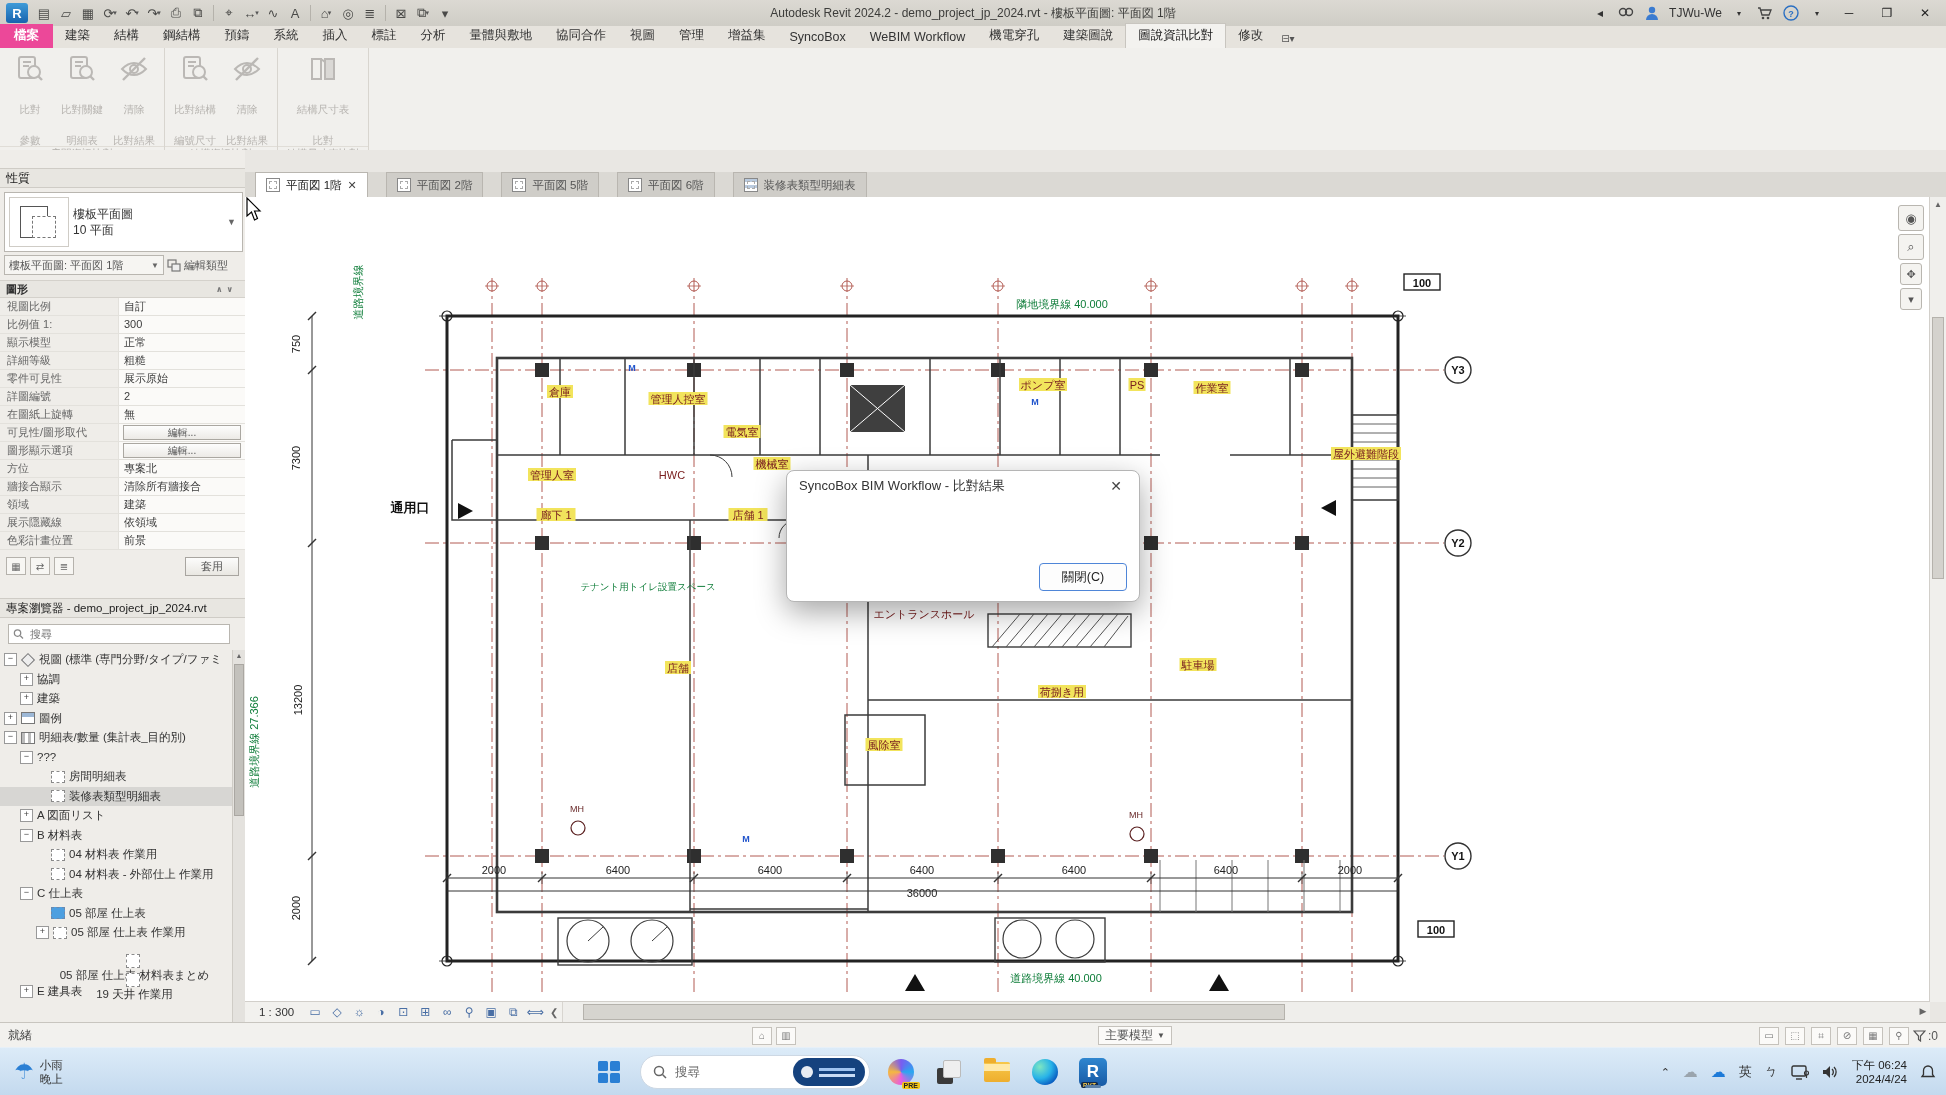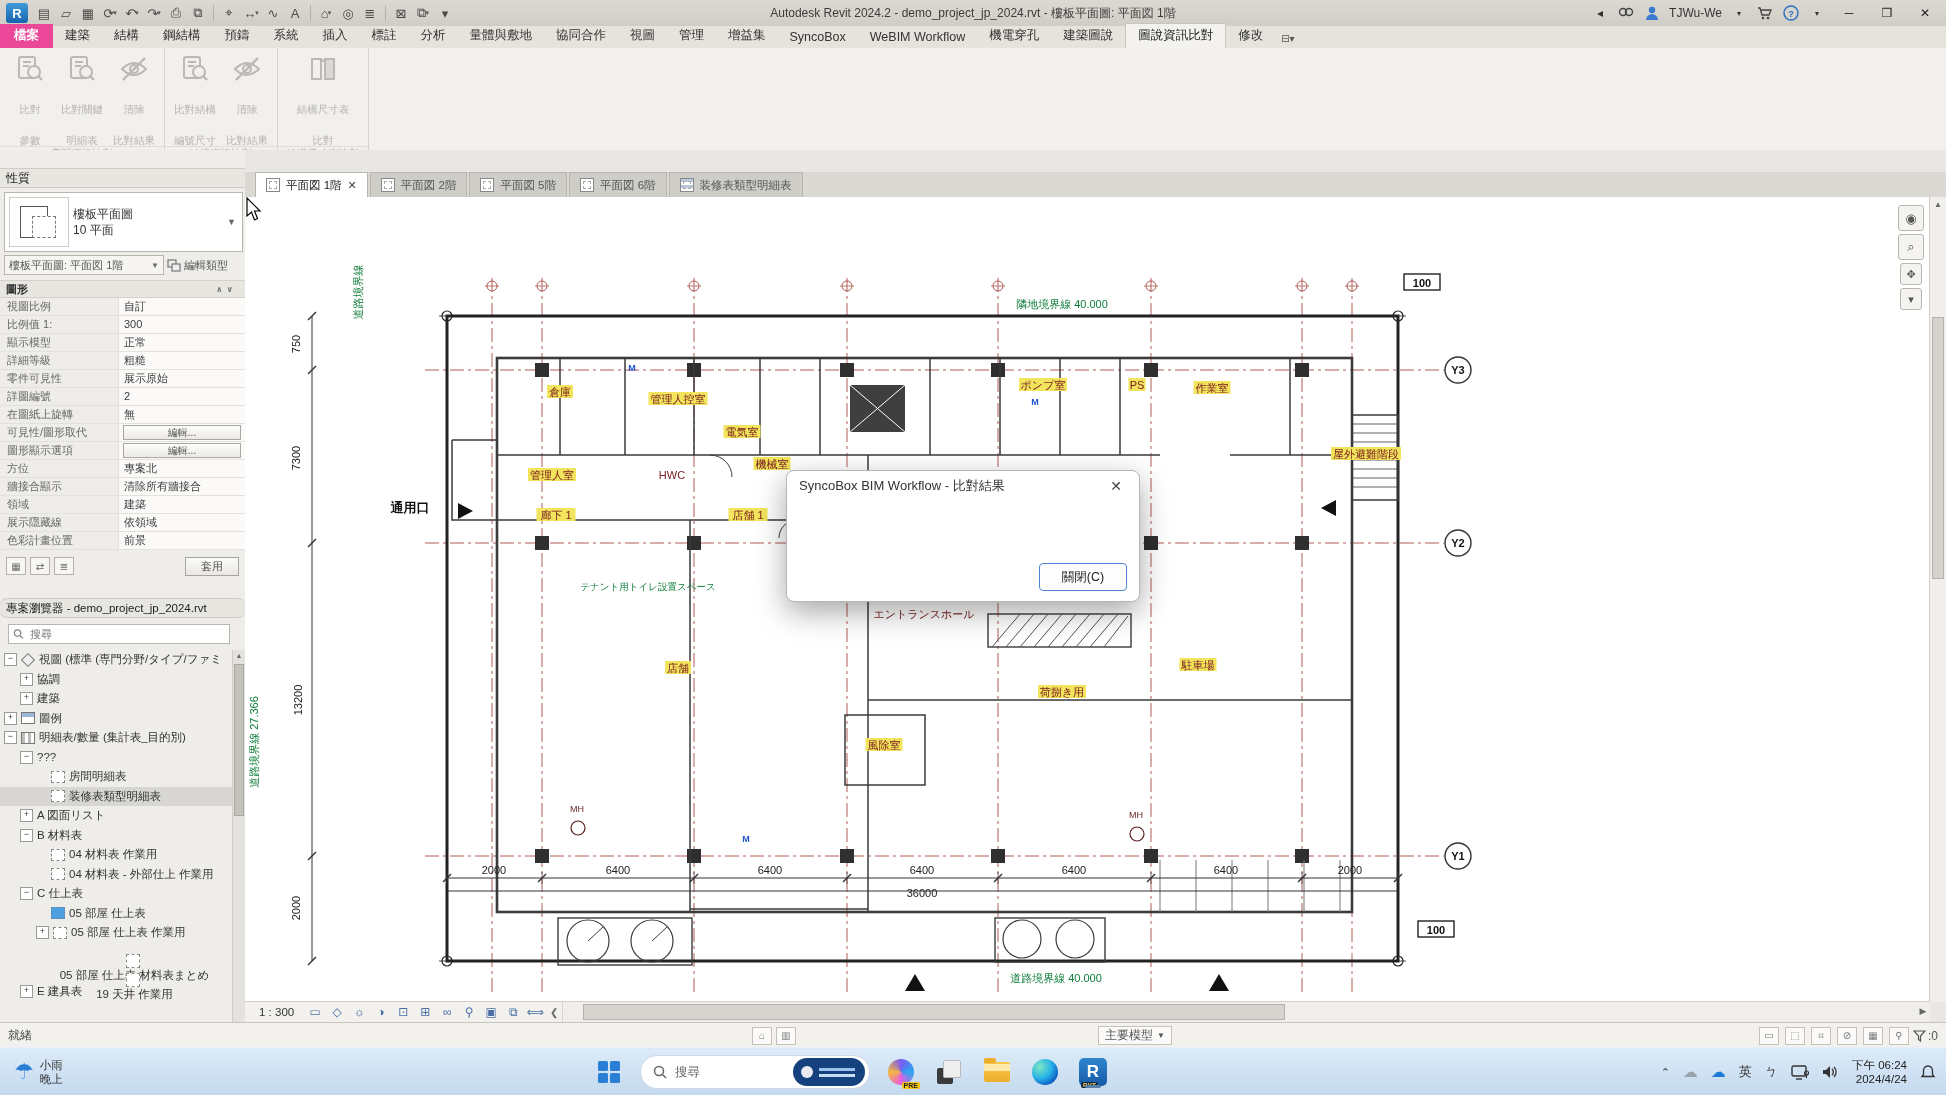--- a/index.html
+++ b/index.html
@@ -47,41 +47,41 @@
   .prows{position:absolute;left:0;top:148px;width:245px;}
   .prow{display:flex;height:17px;line-height:17px;border-bottom:1px solid #e3e1dc;}
   .prow .pl{width:118px;padding-left:7px;color:#666;white-space:nowrap;overflow:hidden;box-sizing:border-box;}
   .prow .pv{flex:1;background:#fbfaf8;border-left:1px solid #e3e1dc;padding-left:5px;color:#3c3c3c;white-space:nowrap;overflow:hidden;}
   .prow .pv.btn{display:flex;align-items:center;justify-content:center;padding:0;}
   .prow .pv.btn span{display:block;width:92%;height:13px;line-height:13px;text-align:center;border:1px solid #aaa7a1;background:linear-gradient(#fdfdfd,#eceae6);color:#555;font-size:10px;}
   .props-footer{position:absolute;left:0;top:404px;width:245px;height:24px;display:flex;align-items:center;padding:0 6px;box-sizing:border-box;gap:4px;}
   .pficon{width:18px;height:16px;border:1px solid #b5b2ac;background:#f7f6f3;display:flex;align-items:center;justify-content:center;font-size:10px;color:#666;}
   .applybtn{margin-left:auto;width:52px;height:17px;border:1px solid #a8a5a0;background:linear-gradient(#fcfcfb,#e9e7e2);text-align:center;line-height:17px;color:#555;}
   
-  .brw-header{position:absolute;left:0;top:448px;width:100%;height:20px;background:#e8e6e1;border-top:1px solid #cfccc6;border-bottom:1px solid #cfccc6;display:flex;align-items:center;padding-left:6px;box-sizing:border-box;font-size:11.5px;color:#222;border-radius:7px;}
+  .brw-header{position:absolute;left:0;top:448px;width:100%;height:20px;background:#e8e6e1;border-top:1px solid #cfccc6;border-bottom:1px solid #cfccc6;display:flex;align-items:center;padding-left:6px;box-sizing:border-box;font-size:11.5px;color:#222;}
   .brw-search{position:absolute;left:8px;top:474px;width:222px;height:20px;background:#fff;border:1px solid #b9b6b0;display:flex;align-items:center;padding:0 4px;gap:4px;box-sizing:border-box;}
   .brw-search input{border:none;outline:none;width:100%;font-size:11px;color:#333;background:transparent;font-family:inherit;}
   .tree{position:absolute;left:0;top:500px;width:233px;bottom:0;overflow:hidden;font-size:11.5px;color:#333;}
   .trow{display:flex;align-items:center;height:19.5px;white-space:nowrap;padding-left:4px;}
   .trow.sel{background:#d7d6d3;}
   .texp{width:11px;height:11px;border:1px solid #999;background:#fff;font-size:9px;line-height:9px;text-align:center;color:#444;margin-right:4px;flex:0 0 11px;}
   .texp.none{border:none;background:transparent;}
   .ticon{width:14px;height:12px;margin-right:4px;flex:0 0 14px;position:relative;}
   .ticon.sched:before{content:"";position:absolute;inset:0;border:1px dashed #8a8a8a;background:#fff;}
   .ticon.schedblue:before{content:"";position:absolute;inset:0;border:1px dashed #6a8ab0;background:#4d9fe0;}
   .ticon.views:before{content:"";position:absolute;inset:1px 2px;border:1px solid #777;background:#eee;transform:rotate(45deg);}
   .ticon.legend:before{content:"";position:absolute;inset:0;border:1px solid #777;background:linear-gradient(#9db8d6 40%,#fff 40%);}
   .ticon.table:before{content:"";position:absolute;inset:0;border:1px solid #777;background:repeating-linear-gradient(90deg,#bbb 0 3px,#fff 3px 6px);}
   .tree-scroll{position:absolute;right:0px;top:500px;bottom:0;width:12px;background:#e4e2de;border-left:1px solid #cfccc6;}
   .tree-scroll .arr{height:12px;font-size:7px;color:#666;text-align:center;line-height:12px;}
   .tree-scroll .thumb{position:absolute;left:1px;right:1px;top:14px;height:150px;background:#c3c1bc;border:1px solid #aaa7a2;}
   
   .canvas{position:absolute;left:245px;top:150px;right:0;height:872px;background:#e9e7e3;}
   .vtabs{position:absolute;left:0;top:22px;right:0;height:25px;background:#dbd9d4;display:flex;align-items:flex-end;padding-left:10px;font-size:11.5px;color:#555;}
-  .vtab{height:24px;display:flex;align-items:center;gap:6px;padding:0 10px;background:#cfcdc8;border:1px solid #b9b6b0;border-bottom:none;margin-right:2px;white-space:nowrap;}
+  .vtab{height:24px;display:flex;align-items:center;gap:6px;padding:0 10px;background:#cfcdc8;border:1px solid #b9b6b0;border-bottom:none;margin-right:18px;white-space:nowrap;}
   .vtab.active{background:#fff;color:#222;}
   .vtab .vticon{width:12px;height:12px;border:1px solid #888;background:#fff;position:relative;}
   .vtab .vticon:after{content:"";position:absolute;left:2px;top:2px;right:2px;bottom:2px;border:1px dashed #aaa;}
   .vtab .vticon.table{background:repeating-linear-gradient(#b9cade 0 3px,#fff 3px 6px);}
   .vtab .x{font-size:11px;color:#444;}
   .draw{position:absolute;left:0;top:47px;right:16px;bottom:20px;background:#fff;overflow:hidden;}
   .draw svg{position:absolute;left:0;top:0;}
   
   .navbar{position:absolute;right:6px;top:8px;display:flex;flex-direction:column;gap:3px;}
   .navbtn{width:24px;height:24px;background:#f4f3f0;border:1px solid #b9b6b0;border-radius:3px;display:flex;align-items:center;justify-content:center;color:#555;font-size:13px;}

